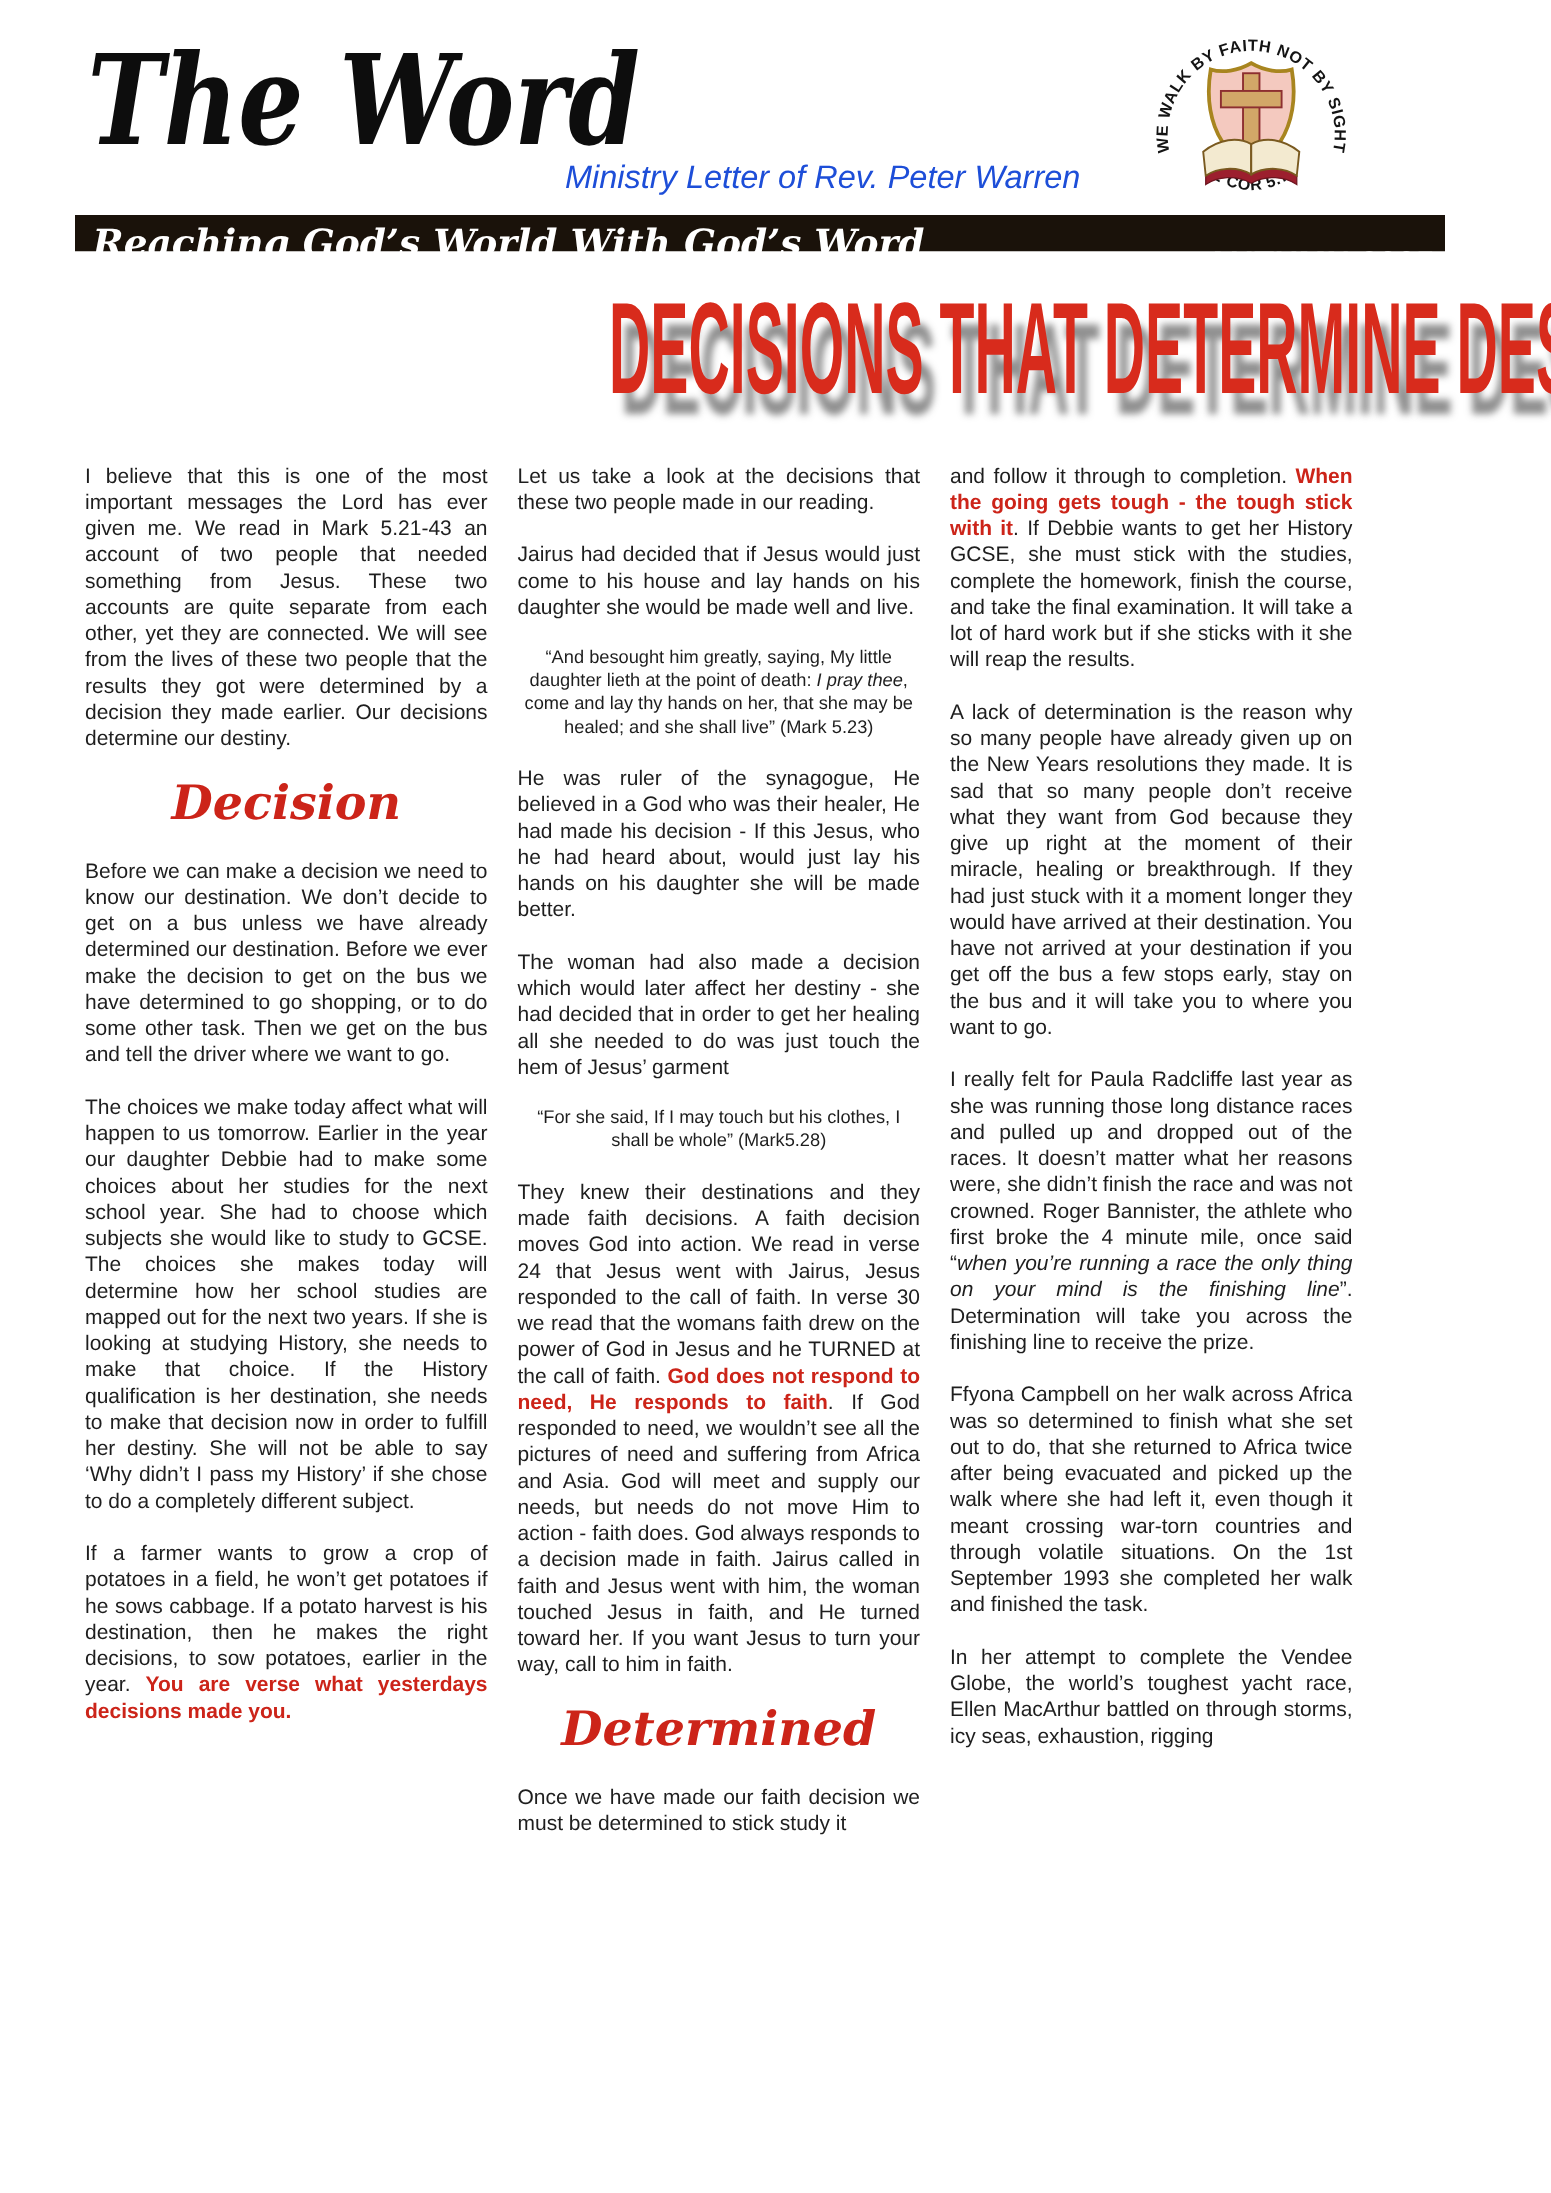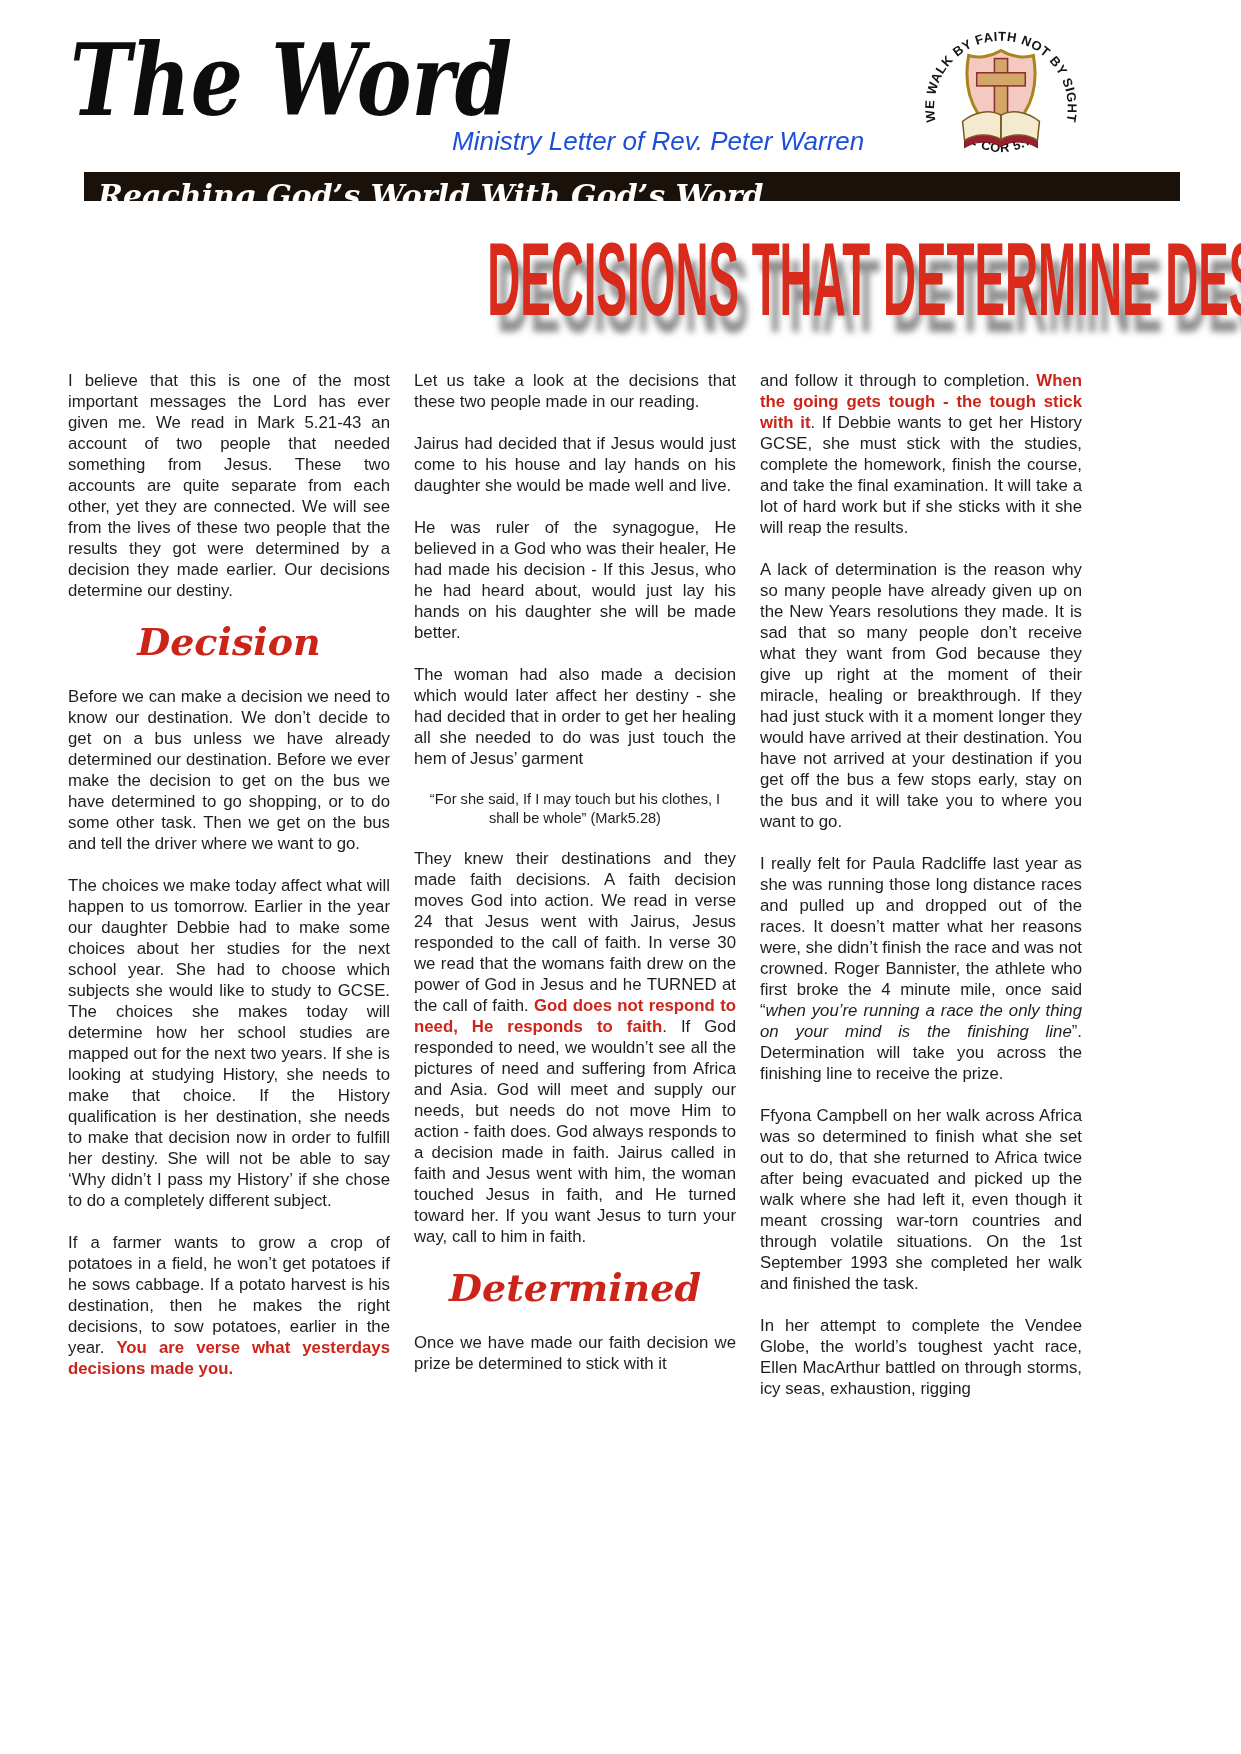--- a/index.html
+++ b/index.html
@@ -28,21 +28,21 @@
     white-space:nowrap;
   }
   .mast-subtitle{
     position:absolute;left:452px;top:126px;
     font-style:italic;font-size:26px;color:#1d4ed8;
     white-space:nowrap;
   }
   .logo{position:absolute;left:912px;top:8px;width:178px;height:172px;}
   
   .banner{
-    position:absolute;left:84px;top:172px;width:1096px;height:29px;
+    position:absolute;left:60px;top:172px;width:1096px;height:29px;
     background:var(--banner-black);
   }
   .tagline{
     position:absolute;left:14px;top:0;line-height:48px;
     font-family:"DejaVu Serif", serif;font-style:italic;font-weight:bold;
     font-size:30px;color:#ffffff;white-space:nowrap;
   }
   .issue{position:absolute;right:8px;top:2px;text-align:right;color:#fff;margin-top:23px;}
   .issue .season{font-size:26px;font-weight:bold;line-height:27px;letter-spacing:.5px;}
   .issue .volume{font-size:17px;font-weight:bold;line-height:15px;letter-spacing:.5px;}
@@ -143,26 +143,27 @@
       <div class="col">
         <p class="body-p"><span class="seg-normal">I believe that this is one of the most important messages the Lord has ever given me.  We read in Mark 5.21-43 an account of two people that needed something from Jesus.  These two accounts are quite separate from each other, yet they are connected.  We will see from the lives of these two people that the results they got were determined by a decision they made earlier.  Our decisions determine our destiny.</span></p>
         <h2 class="sec-heading">Decision</h2>
         <p class="body-p"><span class="seg-normal">Before we can make a decision we need to know our destination. We don’t decide to get on a bus unless we have already determined our destination. Before we ever make the decision to get on the bus we have determined to go shopping, or to do some other task. Then we get on the bus and tell the driver where we want to go.</span></p>
         <p class="body-p"><span class="seg-normal">The choices we make today affect what will happen to us tomorrow. Earlier in the year our daughter Debbie had to make some choices  about her studies for the next school year. She had to choose which subjects she would like to study to GCSE.  The choices she makes today will determine how her school studies are mapped out for the next two years. If she is looking at studying History, she needs to make that choice. If the History qualification is her destination, she needs to make that decision now in order to fulfill her destiny. She will not be able to say ‘Why didn’t I pass my History’ if she chose to do a completely different subject.</span></p>
         <p class="body-p"><span class="seg-normal">If a farmer wants to grow a crop of potatoes in a field, he won’t get potatoes if he sows cabbage. If a potato harvest is his destination, then he makes the right decisions, to sow potatoes, earlier in the year.  </span><span class="seg-red-bold">You are verse what yesterdays decisions made you.</span></p>
       </div>
       <div class="col">
         <p class="body-p"><span class="seg-normal">Let us take a look at the decisions that these two people made in our reading.</span></p>
         <p class="body-p"><span class="seg-normal">Jairus had decided that if Jesus would just come to his house and lay hands on his daughter she would be made well and live.</span></p>
+        <p class="quote"><span class="seg-normal">“And besought him greatly, saying, My little daughter lieth at the point of death: </span><span class="seg-italic">I pray thee</span><span class="seg-normal">, come and lay thy hands on her, that she may be healed; and she shall live”  (Mark 5.23)</span></p>
         <p class="body-p"><span class="seg-normal">He was ruler of the synagogue, He believed in a God who was their healer, He had made his decision - If this Jesus, who he had heard about,  would just lay his hands on his daughter she will be made better.</span></p>
         <p class="body-p"><span class="seg-normal">The woman had also made a decision which would later affect her destiny - she had decided that in order to get her healing all she needed to do was just touch the hem of Jesus’ garment</span></p>
         <p class="quote"><span class="seg-normal">“For she said, If I may touch but his clothes, I shall be whole” (Mark5.28)</span></p>
         <p class="body-p"><span class="seg-normal">They knew their destinations and they made faith decisions. A faith decision moves God into action. We read in verse 24 that Jesus went with Jairus, Jesus responded to the call of faith. In verse 30 we read that the womans faith drew on the power of God in Jesus and he TURNED at the call of faith.  </span><span class="seg-red-bold">God does not respond to need, He responds to faith</span><span class="seg-normal">.  If God responded to need, we wouldn’t see all the pictures of need and suffering from Africa and Asia. God will meet and supply our needs, but needs do not move Him to action - faith does. God always responds to a decision made in faith. Jairus called in faith and Jesus went with him, the woman touched Jesus in faith, and He turned toward her.  If you want Jesus to turn your way, call to him in faith.</span></p>
         <h2 class="sec-heading">Determined</h2>
-        <p class="body-p"><span class="seg-normal">Once we have made our faith decision we prize be determined to stick with it</span></p>
+        <p class="body-p"><span class="seg-normal">Once we have made our faith decision we must be determined to stick study it</span></p>
       </div>
       <div class="col">
         <p class="body-p"><span class="seg-normal">and follow it through to completion. </span><span class="seg-red-bold">When the going gets tough - the tough stick with it</span><span class="seg-normal">. If Debbie wants to get her History GCSE, she must stick with the studies, complete the homework, finish the course, and take the final examination. It will take a lot of hard work but if she sticks with it she will reap the results.</span></p>
         <p class="body-p"><span class="seg-normal">A lack of determination is the reason why so many people have already given up on the New Years resolutions they made. It is sad that so many people don’t receive what they want from God because they give up right at the moment of their miracle, healing or breakthrough. If they had just stuck with it a moment longer they would have arrived at their destination.  You have not arrived at your destination if you get off the bus a few stops early, stay on the bus and it will take you to where you want to go.</span></p>
         <p class="body-p"><span class="seg-normal">I really felt for Paula Radcliffe last year as she was running those long distance races and pulled up and dropped out of the races.  It doesn’t matter what her reasons were, she didn’t finish the race and was not crowned.  Roger Bannister, the athlete who first broke the 4 minute mile, once said “</span><span class="seg-italic">when you’re running a race the only thing on your mind is the finishing line</span><span class="seg-normal">”. Determination will take you across the finishing line to receive the prize.</span></p>
         <p class="body-p"><span class="seg-normal">Ffyona Campbell on her walk across Africa was so determined to finish what she set out to do, that she returned to Africa twice after being evacuated and picked up the walk where she had left it, even though it meant crossing war-torn countries and through volatile situations. On the 1st September 1993 she completed her walk and finished the task.</span></p>
         <p class="body-p"><span class="seg-normal">In her attempt to complete the Vendee Globe, the world’s toughest yacht race, Ellen MacArthur battled on through storms, icy seas, exhaustion, rigging</span></p>
       </div>
     </main>
 

